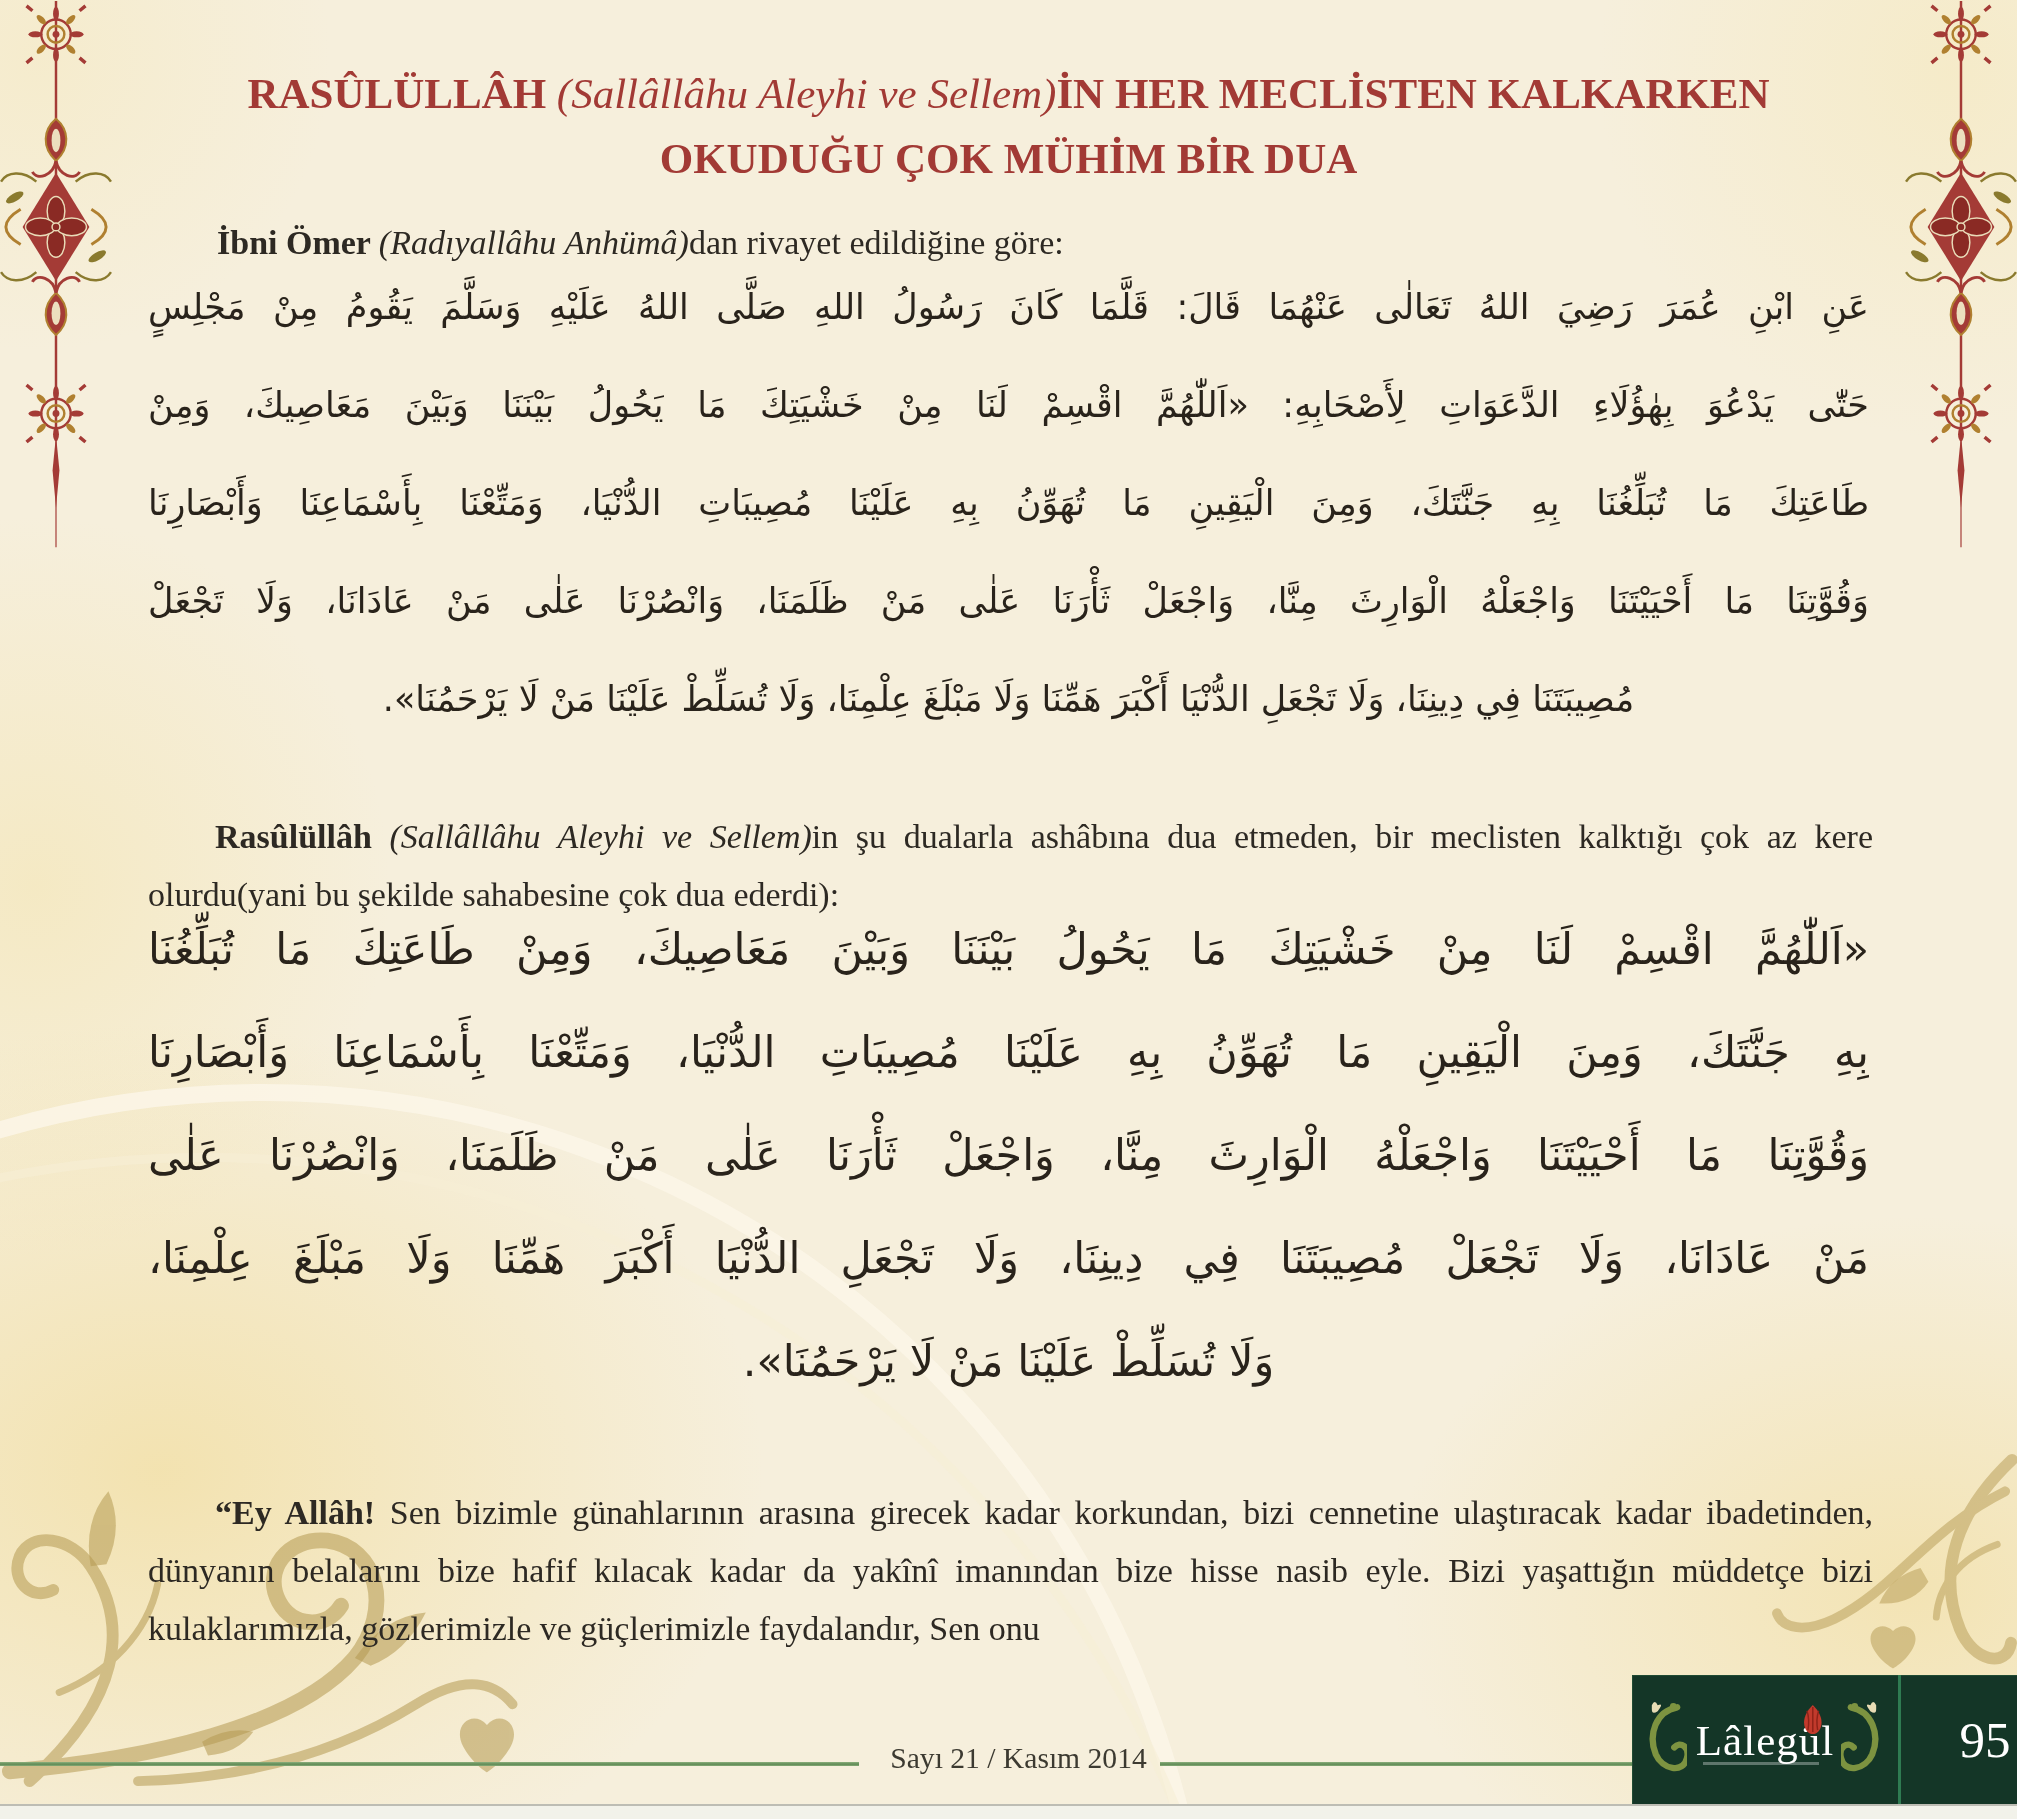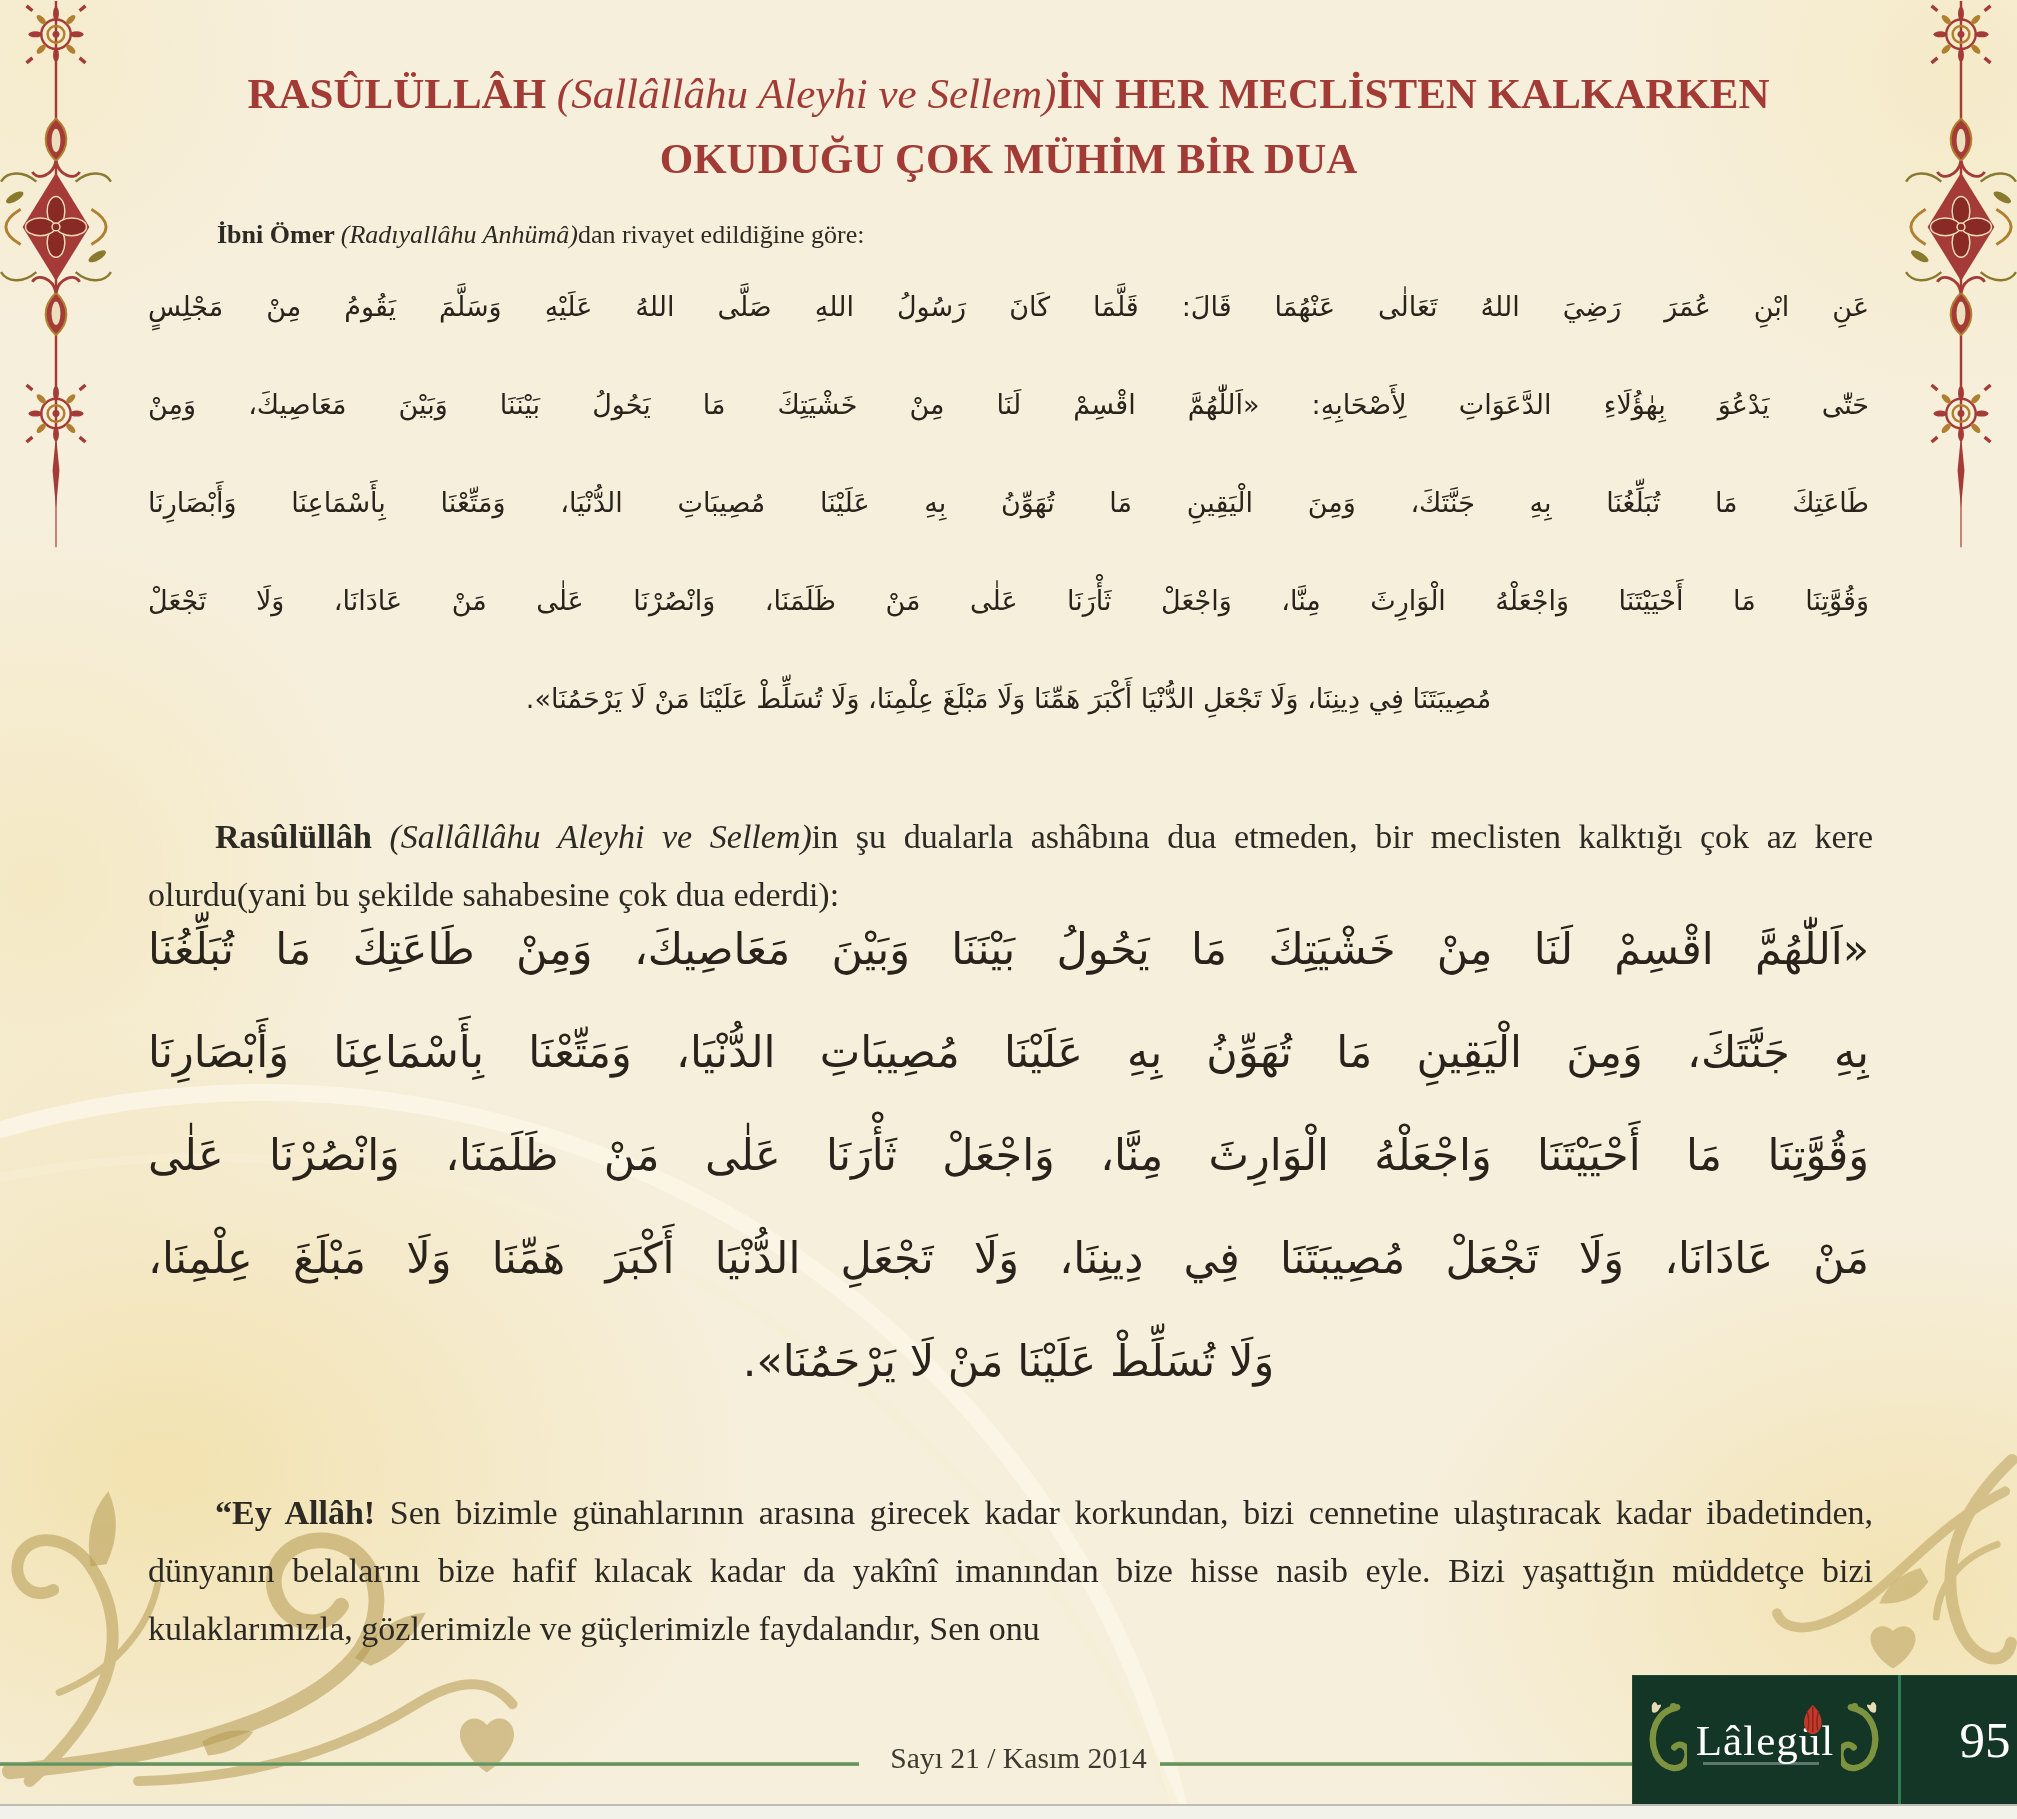--- a/index.html
+++ b/index.html
@@ -31,26 +31,26 @@
   
   .flourish{position:absolute;z-index:2;pointer-events:none;}
   .fl-bl{left:0;top:1446px;width:552px;height:345px;}
   .fl-br{right:0;top:1450px;width:246px;height:236px;}
   
   .page-title{position:absolute;left:148px;right:148px;top:32px;z-index:5;
     text-align:center;color:var(--title-red,#a23a35);
     font-weight:bold;font-size:43px;line-height:65px;}
   .page-title .t-italic{font-weight:normal;font-style:italic;}
   .narrator{position:absolute;left:148px;right:148px;top:187px;z-index:5;
-    font-size:26px;line-height:43px;text-indent:69px;}
+    font-size:34px;line-height:43px;text-indent:69px;}
   .narrator .n-bold{font-weight:bold;}
   .narrator .n-italic{font-style:italic;}
   .ar-block{position:absolute;left:148px;right:148px;z-index:5;direction:rtl;
     font-family:"DejaVu Sans",sans-serif;color:#29231b;}
-  .ar-b1{top:258px;font-size:27px;}
+  .ar-b1{top:258px;font-size:35px;}
   .ar-b1 .ar-line{height:98px;line-height:98px;}
   .ar-b2{top:898px;font-size:43px;}
   .ar-b2 .ar-line{height:103px;line-height:103px;}
   .ar-line{overflow:hidden;white-space:nowrap;text-align:justify;text-align-last:justify;}
   .ar-line.last{text-align-last:center;}
   .tr-para{position:absolute;left:148px;right:144px;z-index:5;
     font-size:34px;text-align:justify;text-indent:67px;}
   .tr-p1{top:774px;line-height:58px;}
   .tr-p2{top:1450px;line-height:58px;}
   .tr-para .p-bold{font-weight:bold;}

